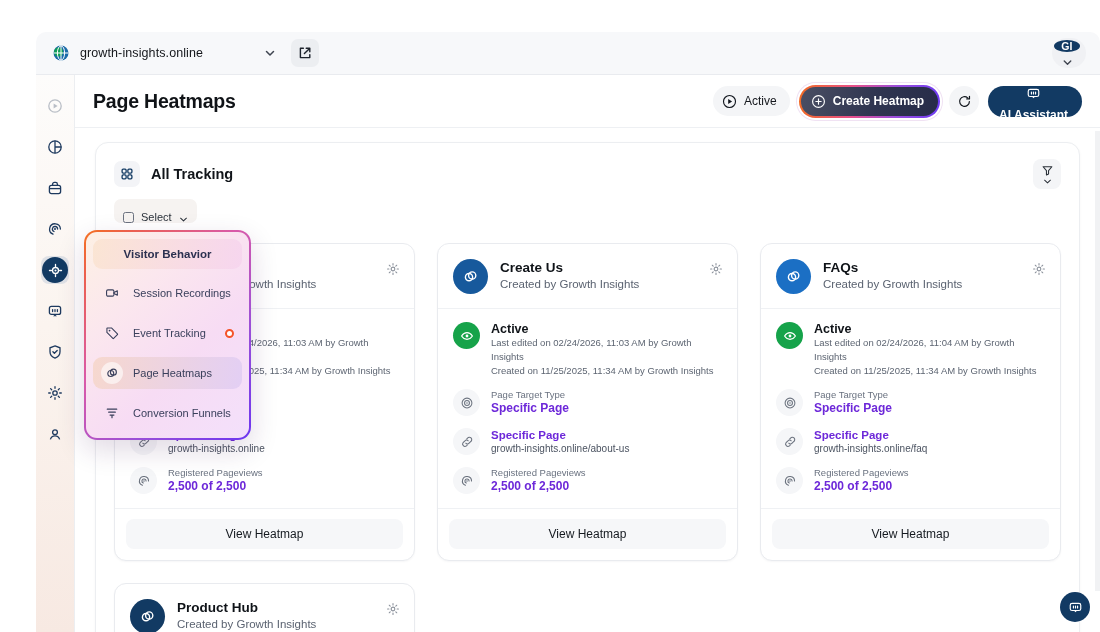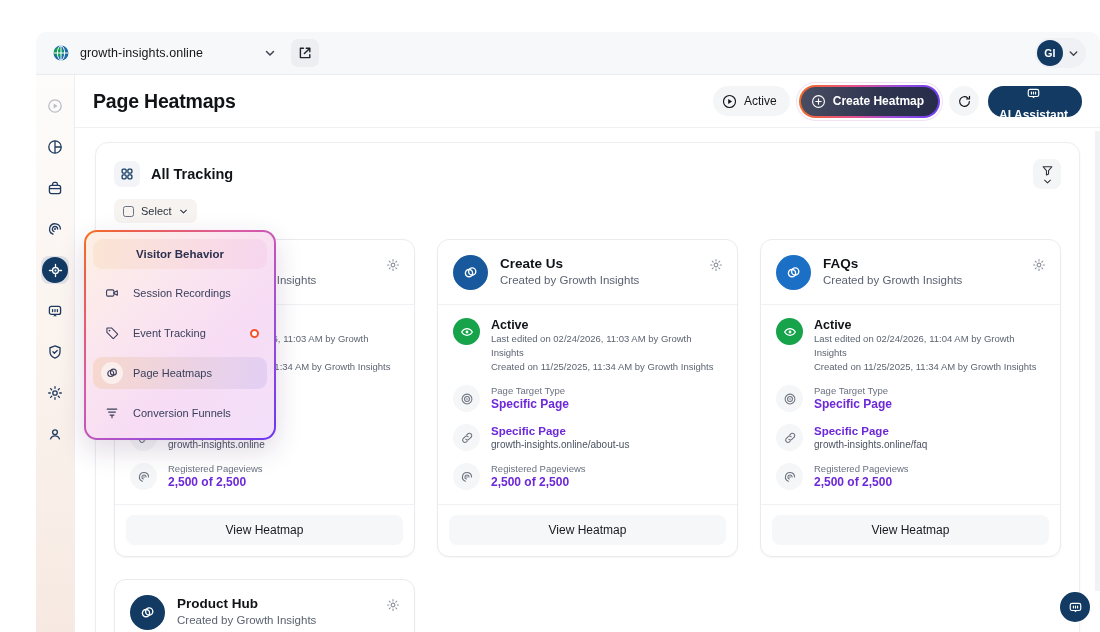--- a/index.html
+++ b/index.html
@@ -26,21 +26,21 @@
   .ext-btn {
     width: 28px; height: 28px; margin-left: 14px;
     border-radius: 7px; background: #eceef1;
     display: flex; align-items: center; justify-content: center;
     color: #1d232c; cursor: pointer;
   }
   .avatar-wrap {
     margin-left: auto; margin-right: 14px;
     height: 30px; padding: 2px 6px 2px 2px;
     background: #f0f1f4; border-radius: 16px;
-    display: flex; align-items: center; gap: 4px; cursor: pointer;
+    display: flex; align-items: center; gap: 4px; cursor: pointer; flex-direction: column;
   }
   .avatar {
     width: 26px; height: 26px; border-radius: 50%;
     background: #123a63; color: #fff;
     font-size: 10.5px; font-weight: bold;
     display: flex; align-items: center; justify-content: center;
     letter-spacing: .3px;
   }
 
   
@@ -125,21 +125,21 @@
     display: flex; align-items: center; justify-content: center; color: #123a63;
   }
   .panel-title { margin-left: 11px; font-size: 14.5px; font-weight: bold; color: #11151a; }
   .filter-btn {
     margin-left: auto; width: 28px; height: 30px; border-radius: 8px; background: #f4f5f7;
     display: flex; flex-direction: column; align-items: center; justify-content: center;
     color: #2a3038; cursor: pointer; gap: 1px;
   }
   .select-row { padding: 10px 18px 0 18px; }
   .select-chip {
-    display: inline-flex; align-items: center; gap: 7px;
+    display: inline-flex; align-items: flex-end; gap: 7px;
     height: 24px; padding: 0 9px; border-radius: 7px; background: #f6f3f1;
     font-size: 11px; color: #2c333c; cursor: pointer;
   }
   .cbox { width: 11px; height: 11px; border: 1.4px solid #6b7280; border-radius: 2.5px; }
 
   
   .grid {
     display: grid; grid-template-columns: repeat(3, 1fr); gap: 22px;
     padding: 16px 18px 18px 18px;
   }
@@ -174,21 +174,21 @@
   .r-url { font-size: 10px; color: #4b5361; margin-top: 2px; }
   .card-foot { padding: 0 11px 11px 11px; border-top: 1px solid #eff1f4; padding-top: 10px; }
   .view-btn {
     height: 30px; border-radius: 8px; background: #f6f7f9;
     display: flex; align-items: center; justify-content: center;
     font-size: 12px; color: #151a20; cursor: pointer;
   }
 
   
   .dd {
-    position: absolute; left: 84px; top: 230px; width: 192px;
+    position: absolute; left: 84px; top: 230px; width: 167px;
     padding: 2px; border-radius: 13px;
     background: linear-gradient(135deg,#f4711f 0%,#ec5f4d 12%,#d95aa8 40%,#9a4fd8 70%,#6c36f0 100%);
     box-shadow: 0 10px 28px rgba(60,20,80,.16);
     z-index: 40;
   }
   .dd-inner {
     border-radius: 11px; overflow: hidden; padding: 7px 7px 9px 7px;
     background: linear-gradient(135deg,#fdf0e4 0%,#fbe7ee 30%,#f7dcf4 62%,#f3e0fb 100%);
   }
   .dd-title {

